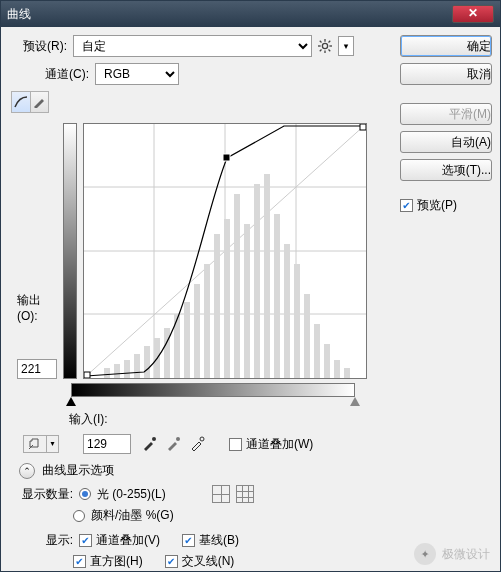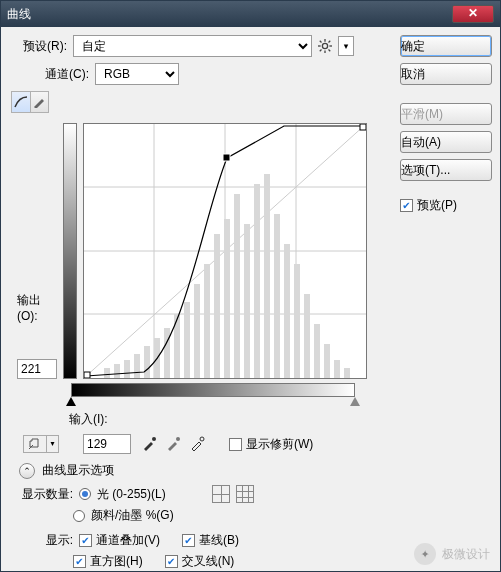--- a/index.html
+++ b/index.html
@@ -12,21 +12,21 @@
 .left { flex: 1; padding: 8px 10px 6px 10px; }
 .right { width: 100px; padding: 8px 8px 0 0; display: flex; flex-direction: column; gap: 6px; align-items: stretch; }
 
 .row { display: flex; align-items: center; gap: 6px; margin-bottom: 6px; }
 .row .lbl { min-width: 56px; text-align: right; }
 select.combo { height: 22px; border: 1px solid #9a9a9a; background: #fff; padding: 1px 4px; }
 .big-combo { width: 239px; }
 .gear-icon { width: 14px; height: 14px; }
 .dropbtn { width: 16px; height: 20px; border: 1px solid #9a9a9a; background: #fff; text-align: center; line-height: 18px; font-size: 9px; cursor: pointer; }
 
-.btn { height: 22px; border: 1px solid #8a8a8a; border-radius: 3px; background: linear-gradient(#fdfdfd, #e4e4e4); cursor: pointer; text-align: left; line-height: 20px; }
+.btn { height: 22px; border: 1px solid #8a8a8a; border-radius: 3px; background: linear-gradient(#fdfdfd, #e4e4e4); cursor: pointer; text-align: right; line-height: 20px; }
 .btn.primary { box-shadow: 0 0 0 1px #6ab0ff inset; }
 .btn.disabled { color: #9a9a9a; }
 
 .checkbox { display: inline-flex; align-items: center; gap: 4px; }
 .checkbox .box { width: 13px; height: 13px; border: 1px solid #777; background: #fff; display: inline-flex; align-items: center; justify-content: center; font-size: 10px; color: #1a6fd6; }
 
 .graph-area { margin-top: 6px; margin-left: 6px; display: flex; gap: 6px; }
 .graph-tools { width: 38px; border: 1px solid #b0b0b0; height: 22px; display: flex; margin-bottom: 4px; }
 .graph-tools .tool { flex: 1; display: flex; align-items: center; justify-content: center; background: linear-gradient(#f5f5f5,#e2e2e2); border-right:1px solid #b0b0b0; cursor:pointer;}
 .graph-tools .tool.active { background: linear-gradient(#e6eefb,#cde0fb); }
@@ -206,21 +206,21 @@
               <path d="M3 13 L10 6 L12 8 L5 15 Z" fill="#777"></path>
               <circle cx="13" cy="3" r="2" fill="#777"></circle>
             </svg>
           <svg class="eyedrop" viewBox="0 0 16 16">
               <path d="M3 13 L10 6 L12 8 L5 15 Z" fill="none" stroke="#333"></path>
               <circle cx="13" cy="3" r="2" fill="none" stroke="#333"></circle>
             </svg>
         </div>
         <label class="checkbox" style="margin-left:14px">
           <span class="box"></span>
-          <span>显示修剪(W)</span>
+          <span>通道叠加(W)</span>
         </label>
       </div>
 
       <div style="margin:8px 0 6px 8px">
         <span class="expand-btn">⌃</span>
         <span>曲线显示选项</span>
       </div>
 
       <div class="radio-row" style="margin-left:4px">
         <span style="min-width:58px;text-align:right">显示数量:</span>

